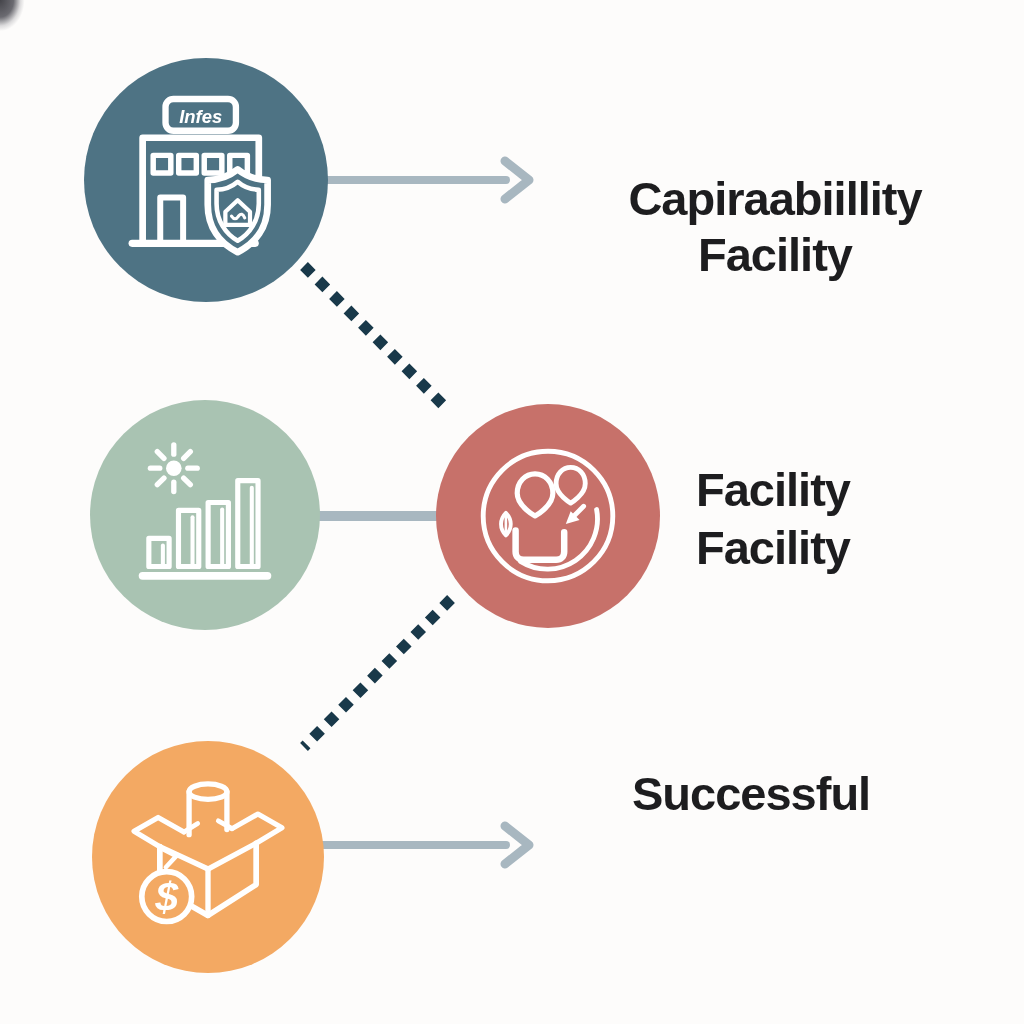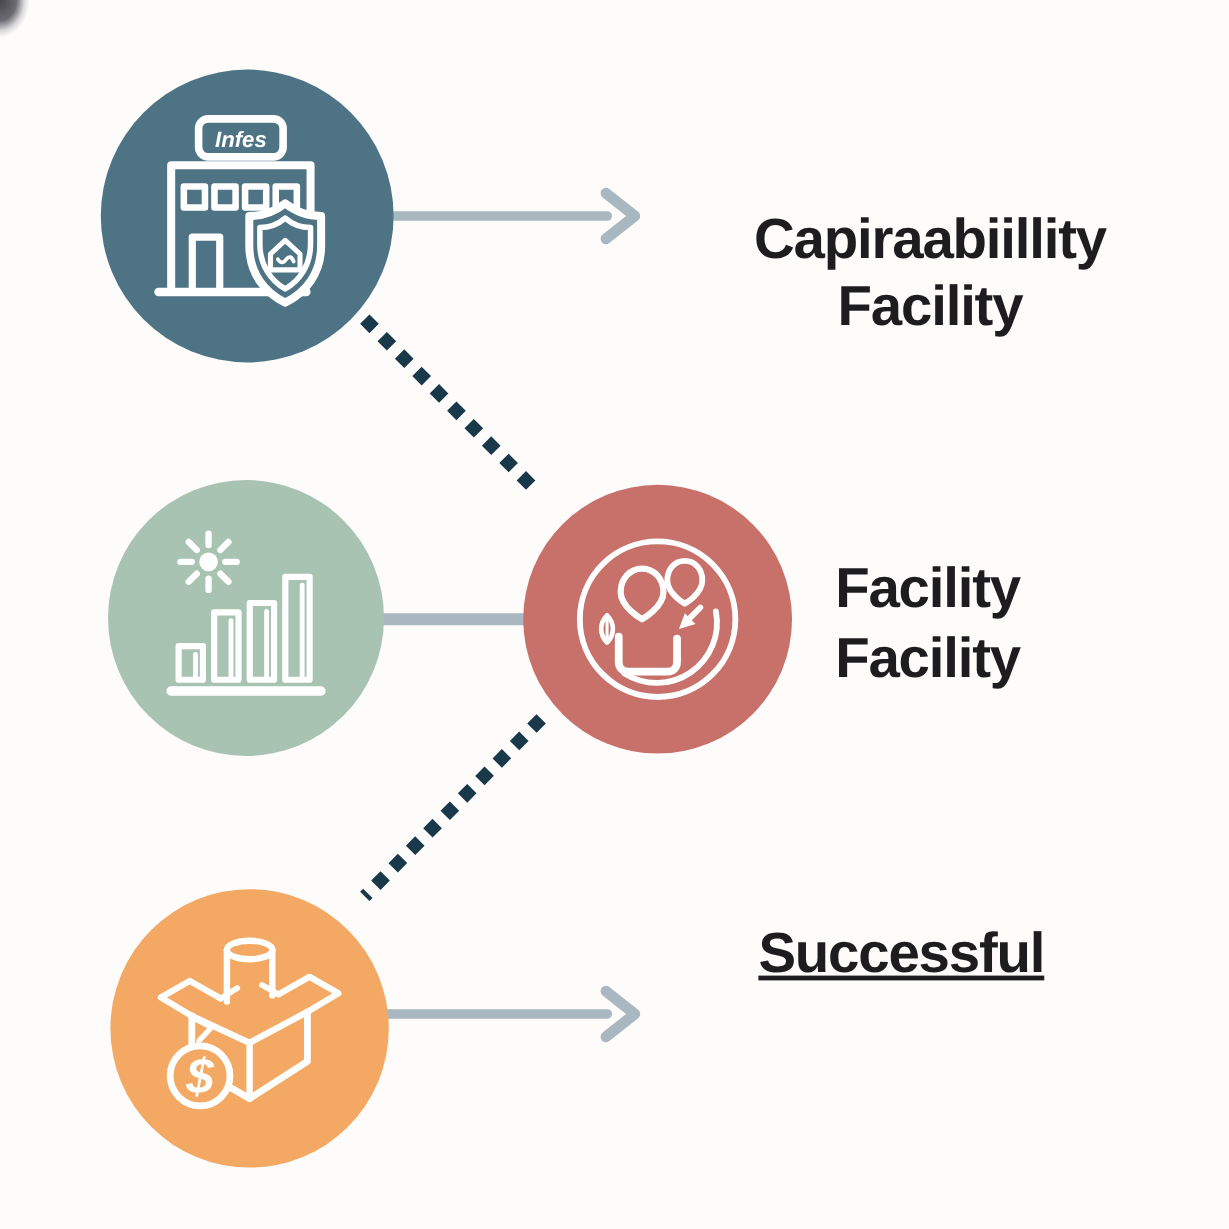--- a/index.html
+++ b/index.html
@@ -24,21 +24,21 @@
   .icon *{vector-effect:none;}
   .ic-stroke{stroke:var(--icon-stroke);fill:none;stroke-linecap:round;stroke-linejoin:round;}
   .fill-white{fill:var(--icon-stroke);}
   .fill-facility{fill:var(--node-facility);}
   .fill-box{fill:var(--node-box);}
   .label{position:absolute;z-index:3;color:var(--label-text);font-weight:700;
          font-size:47px;letter-spacing:-1px;}
   .label span{display:block;}
   #label-capability{left:590px;top:130px;width:370px;text-align:center;line-height:56px;margin-top:41px;}
   #label-control{left:696px;top:461px;text-align:left;line-height:58px;}
-  #label-partnership{left:632px;top:764px;text-align:left;line-height:60px;text-decoration:underline;}
+  #label-partnership{left:632px;top:764px;text-align:left;line-height:60px;}
   #corner-smudge{position:absolute;left:0;top:0;width:34px;height:42px;z-index:4;
     background:radial-gradient(ellipse 30px 38px at 0px 0px,
       rgba(58,58,64,0.95) 0%,rgba(70,70,78,0.8) 45%,rgba(120,120,128,0.25) 68%,rgba(255,255,255,0) 82%);}
   svg text{font-family:"Liberation Sans",sans-serif;}
 </style>
 </head>
 <body>
 
 <div id="stage">
 

